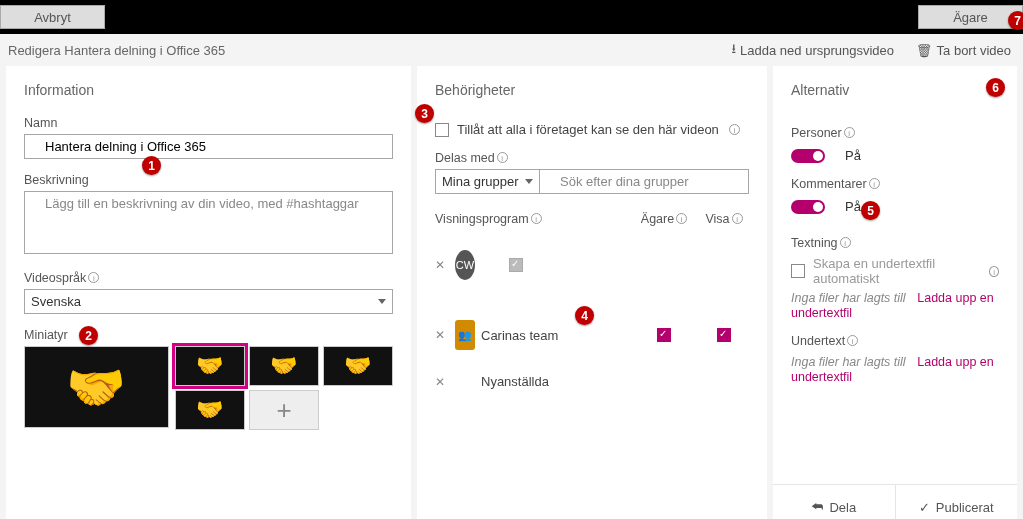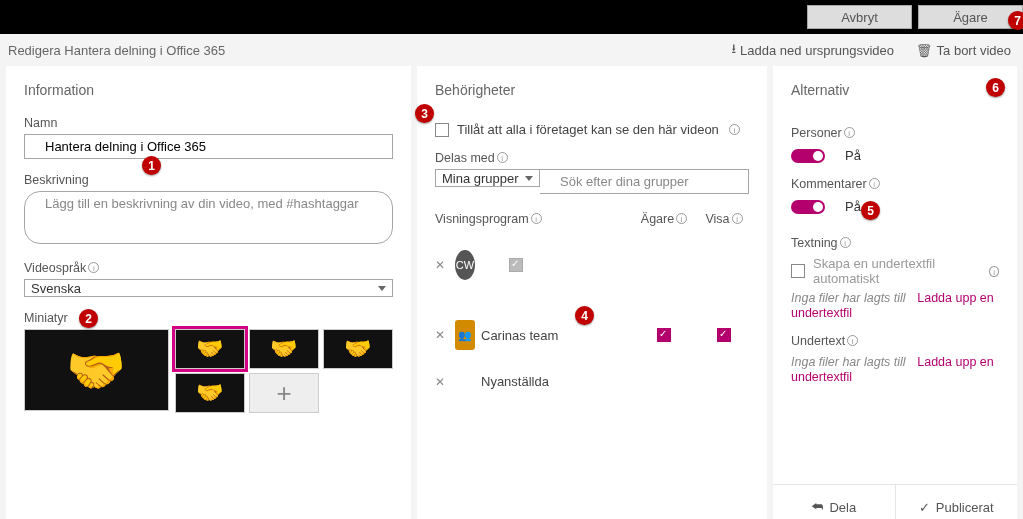--- a/index.html
+++ b/index.html
@@ -1,39 +1,39 @@
 <!DOCTYPE html>
 <html><head>
 <meta charset="utf-8">
 <style>
 * { box-sizing: border-box; margin: 0; padding: 0; }
 body { font-family: "Segoe UI", Arial, sans-serif; font-size: 13px; color: #333; background: #fff; width: 1023px; }
 
-.topbar { background: #000; height: 34px; display: flex; align-items: center; justify-content: flex-end; gap: 6px; }
+.topbar { background: #000; height: 34px; display: flex; align-items: center; justify-content: space-between; gap: 6px; }
 .topbar button { height: 24px; width: 105px; background: #ddd; border: 1px solid #aaa; color: #555; font-size: 13px; cursor: pointer; }
 .toolbar { background: #f4f4f4; height: 32px; display: flex; align-items: center; justify-content: flex-end; padding: 0 12px; font-size: 13px; color: #555; position: relative; }
 .toolbar .left-title { position: absolute; left: 8px; color: #666; font-size: 13px; }
 .toolbar .tool-link { margin-left: 22px; cursor: pointer; display: inline-flex; align-items: center; gap: 4px; }
 
 .cols { display: flex; background: #f4f4f4; padding: 0 6px 6px; gap: 6px; align-items: stretch; }
 .panel { background: #fff; flex: 1 1 0; padding: 16px 18px 18px; position: relative; }
 .panel.p-left { flex: 0 0 355px; }
 .panel.p-mid { flex: 0 0 350px; }
 .panel.p-right { flex: 1; display: flex; flex-direction: column; }
 .panel h2 { font-size: 14px; font-weight: 400; color: #666; margin-bottom: 18px; }
 
 .field-label { font-size: 12.5px; color: #555; margin: 14px 0 4px; }
 .info-ico { display: inline-block; width: 11px; height: 11px; border: 1px solid #999; border-radius: 50%; font-size: 8px; line-height: 11px; text-align: center; color: #999; vertical-align: 1px; margin-left: 2px; }
 input[type=text], textarea { width: 100%; border: 1px solid #a6a6a6; padding: 4px 20px; font-family: inherit; font-size: 13px; }
 input[type=text] { height: 25px; }
-textarea { height: 53px; resize: none; border-radius: 16px; }
+textarea { height: 63px; resize: none; }
 textarea::placeholder, input::placeholder { color: #888; }
 
 .select-row { display: flex; }
-.select-box { border: 1px solid #a6a6a6; height: 18px; padding: 0 6px; display: flex; align-items: center; justify-content: space-between; background: #fff; cursor: pointer; }
+.select-box { border: 1px solid #a6a6a6; height: 25px; padding: 0 6px; display: flex; align-items: center; justify-content: space-between; background: #fff; cursor: pointer; }
 .select-lang { width: 100%; }
 .select-groups { width: 105px; }
 .search-groups { flex: 1; border-left: none !important; }
 .caret { width: 0; height: 0; border-left: 4px solid transparent; border-right: 4px solid transparent; border-top: 5px solid #666; }
 
 .thumbs { display: flex; gap: 6px; margin-top: 4px; }
 .thumb { width: 70px; height: 40px; background: #111; border: 1px solid #ccc; position: relative; display:flex; align-items:center; justify-content:center; }
 .thumb.big { width: 145px; height: 82px; }
 .thumb.selected { outline: 3px solid #d40083; }
 .thumb.add { background: #eee; display:flex; align-items:center; justify-content:center; font-size: 26px; color:#888; }

